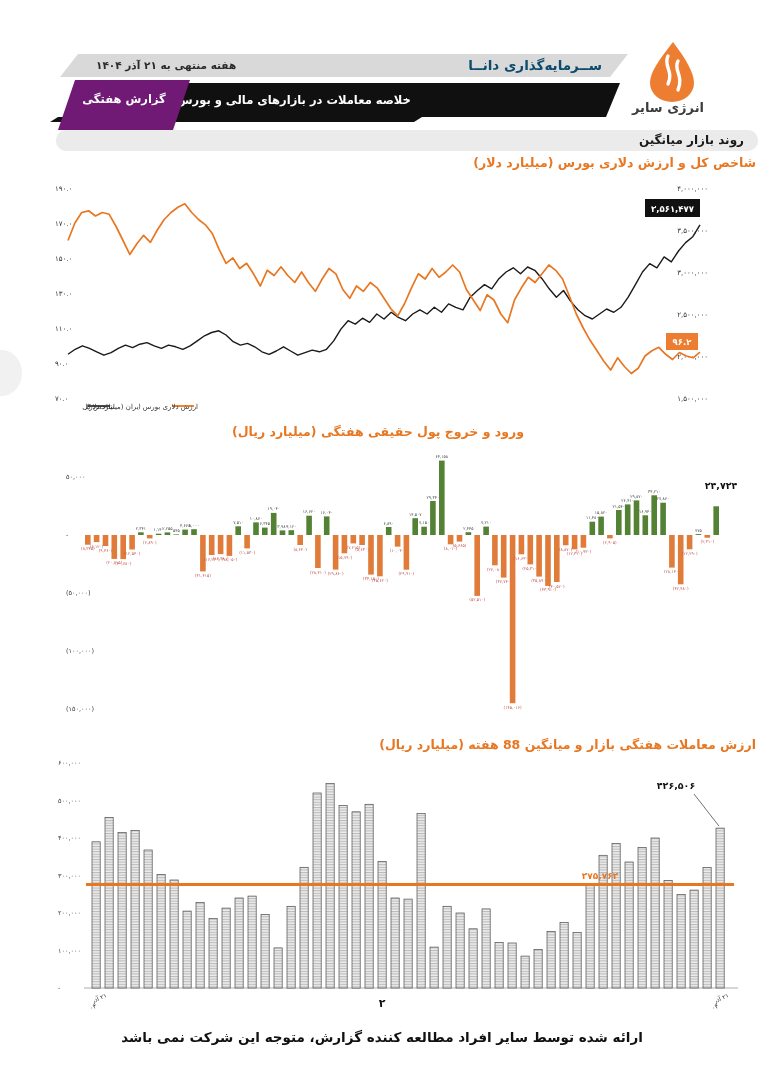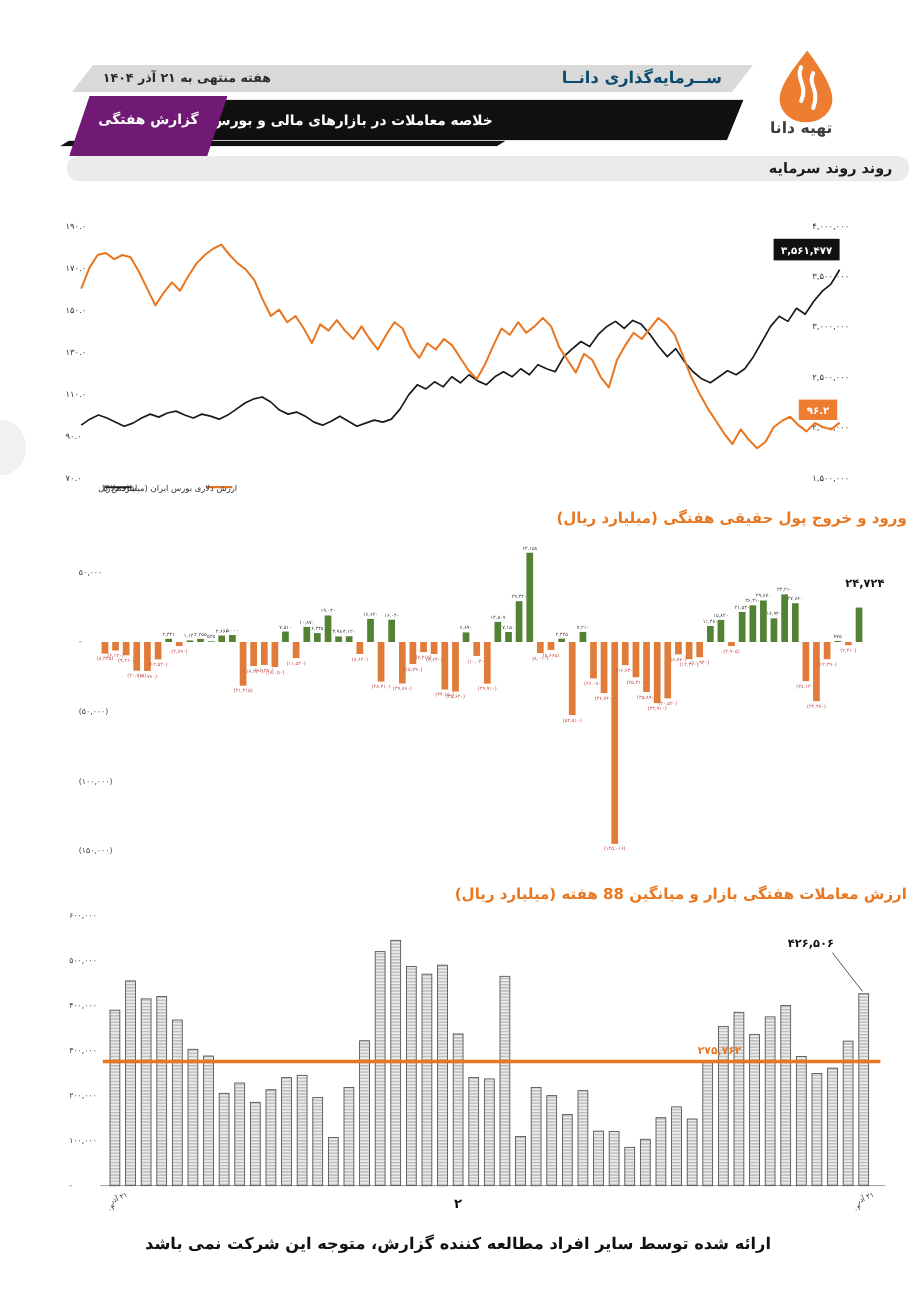--- a/index.html
+++ b/index.html
@@ -4,21 +4,21 @@
 <style>
   html,body{margin:0;padding:0;background:#fff;}
   body{font-family:"DejaVu Sans",sans-serif;}
   .page{position:relative;width:764px;height:1080px;background:#fff;overflow:hidden;margin:0 auto;}
   .abs{position:absolute;}
   
   .gray-banner{left:60px;top:54px;width:568px;height:23px;background:#d9d9d9;
     clip-path:polygon(18px 0,100% 0,calc(100% - 18px) 100%,0 100%);}
   .company-title{position:absolute;right:26px;top:0;height:23px;line-height:23px;
     font-size:13.5px;font-weight:bold;color:#0c4a6e;letter-spacing:1px;}
-  .week-ending{position:absolute;left:26px;top:0;height:23px;line-height:23px;
+  .week-ending{position:absolute;left:36px;top:0;height:23px;line-height:23px;
     font-size:10.5px;font-weight:bold;color:#2b2b2b;}
   .black-banner{left:64px;top:83px;width:556px;height:34px;background:#101010;
     clip-path:polygon(14px 0,100% 0,calc(100% - 14px) 100%,0 100%);}
   .report-subtitle{position:absolute;left:0;right:0;top:0;height:34px;line-height:34px;
     text-align:center;padding-right:120px;font-size:11.5px;font-weight:bold;color:#fff;}
   .shadow-strip{left:50px;top:117px;width:372px;height:5px;background:#101010;
     clip-path:polygon(8px 0,100% 0,calc(100% - 8px) 100%,0 100%);}
   .orange-tag{left:58px;top:80px;width:132px;height:50px;background:#701a75;
     clip-path:polygon(17px 0,100% 0,calc(100% - 17px) 100%,0 100%);}
   .orange-tag span{display:block;height:39px;line-height:39px;text-align:center;
@@ -39,41 +39,42 @@
 </head>
 <body>
 
 <div class="page">
 
   <svg class="abs logo" viewBox="0 0 70 62">
     <path d="M36,2 C22,20 13,32 13,43 a22,19 0 0 0 44,0 C57,32 48,18 36,2 Z" fill="#ED7D31"></path>
     <path d="M31,16 C26,26 37,31 31,44" stroke="#fff" stroke-width="3.4" fill="none" stroke-linecap="round"></path>
     <path d="M41,21 C36,30 47,35 41,50" stroke="#fff" stroke-width="3.4" fill="none" stroke-linecap="round"></path>
   </svg>
-  <div class="abs brand-name">تهیه دانا</div>
+  <div class="abs brand-name">انرژی سایر</div>
 
   <div class="abs gray-banner">
     <div class="company-title">ســرمایه‌گذاری دانــا</div>
     <div class="week-ending">هفته منتهی به ۲۱ آذر ۱۴۰۴</div>
   </div>
 
   <div class="abs shadow-strip"></div>
   <div class="abs black-banner">
     <div class="report-subtitle">خلاصه معاملات در بازارهای مالی و بورس کالا</div>
   </div>
   <div class="abs orange-tag">
     <span>گزارش هفتگی</span>
   </div>
 
   <div class="abs section-pill">
-    <span>روند روند سرمایه</span>
+    <span>روند بازار میانگین</span>
   </div>
 
   <div class="abs watermark"></div>
 
+  <div class="abs chart-title" style="top:155px;">شاخص کل و ارزش دلاری بورس (میلیارد دلار)</div>
   <svg id="chart1" class="abs" style="left:0;top:175px;" width="764" height="248" viewBox="0 0 764 248">
       <text x="55" y="15.5" text-anchor="end" font-size="7" fill="#333">۱۹۰.۰</text>
       <text x="55" y="50.5" text-anchor="end" font-size="7" fill="#333">۱۷۰.۰</text>
       <text x="55" y="85.5" text-anchor="end" font-size="7" fill="#333">۱۵۰.۰</text>
       <text x="55" y="120.5" text-anchor="end" font-size="7" fill="#333">۱۳۰.۰</text>
       <text x="55" y="155.5" text-anchor="end" font-size="7" fill="#333">۱۱۰.۰</text>
       <text x="55" y="190.5" text-anchor="end" font-size="7" fill="#333">۹۰.۰</text>
       <text x="55" y="225.5" text-anchor="end" font-size="7" fill="#333">۷۰.۰</text>
       <text x="708" y="15.5" text-anchor="start" font-size="7" fill="#333">۴,۰۰۰,۰۰۰</text>
       <text x="708" y="57.5" text-anchor="start" font-size="7" fill="#333">۳,۵۰۰,۰۰۰</text>
@@ -86,21 +87,21 @@
       <rect x="645" y="24" width="55" height="18" fill="#111"></rect>
       <text x="672.5" y="36.5" text-anchor="middle" font-size="8.5" font-weight="bold" fill="#fff">۳,۵۶۱,۴۷۷</text>
       <rect x="666" y="158" width="32" height="17" fill="#ED7D31"></rect>
       <text x="682" y="170" text-anchor="middle" font-size="8.5" font-weight="bold" fill="#fff">۹۶.۲</text>
       <line x1="88" y1="231" x2="110" y2="231" stroke="#1a1a1a" stroke-width="1.6"></line>
       <text x="114" y="234" font-size="7" fill="#333">شاخص کل</text>
       <line x1="172" y1="231" x2="194" y2="231" stroke="#E87722" stroke-width="1.8"></line>
       <text x="198" y="234" font-size="7" fill="#333">ارزش دلاری بورس ایران (میلیارد دلار)</text>
     </svg>
 
-  <div class="abs chart-title" style="top:424px;">ورود و خروج پول حقیقی هفتگی (میلیارد ریال)</div>
+  <div class="abs chart-title" style="top:424px;text-align:center;">ورود و خروج پول حقیقی هفتگی (میلیارد ریال)</div>
   <svg id="chart2" class="abs" style="left:0;top:445px;" width="764" height="300" viewBox="0 0 764 300">
       <text x="66" y="34" text-anchor="end" font-size="6.5" fill="#404040">۵۰,۰۰۰</text>
       <text x="66" y="92" text-anchor="end" font-size="6.5" fill="#404040">-</text>
       <text x="66" y="150" text-anchor="end" font-size="6.5" fill="#404040">(۵۰,۰۰۰)</text>
       <text x="66" y="208" text-anchor="end" font-size="6.5" fill="#404040">(۱۰۰,۰۰۰)</text>
       <text x="66" y="266" text-anchor="end" font-size="6.5" fill="#404040">(۱۵۰,۰۰۰)</text>
       <rect x="85.0" y="90.0" width="5.6" height="9.7" fill="#E07B39"></rect>
       <text x="87.8" y="105.2" text-anchor="middle" font-size="4.2" fill="#c0504d">(۸,۳۴۵)</text>
       <rect x="93.8" y="90.0" width="5.6" height="7.1" fill="#E07B39"></rect>
       <text x="96.6" y="102.6" text-anchor="middle" font-size="4.2" fill="#c0504d">(۶,۱۲۰)</text>

